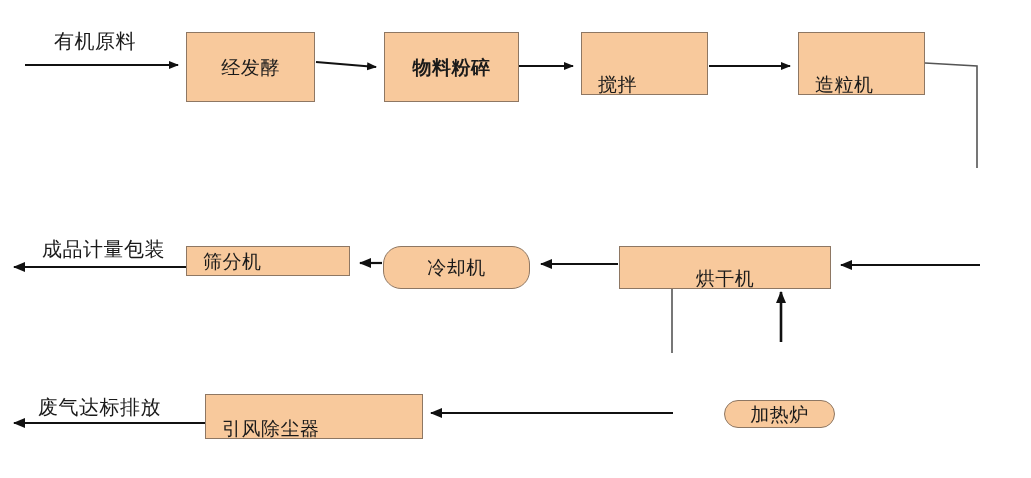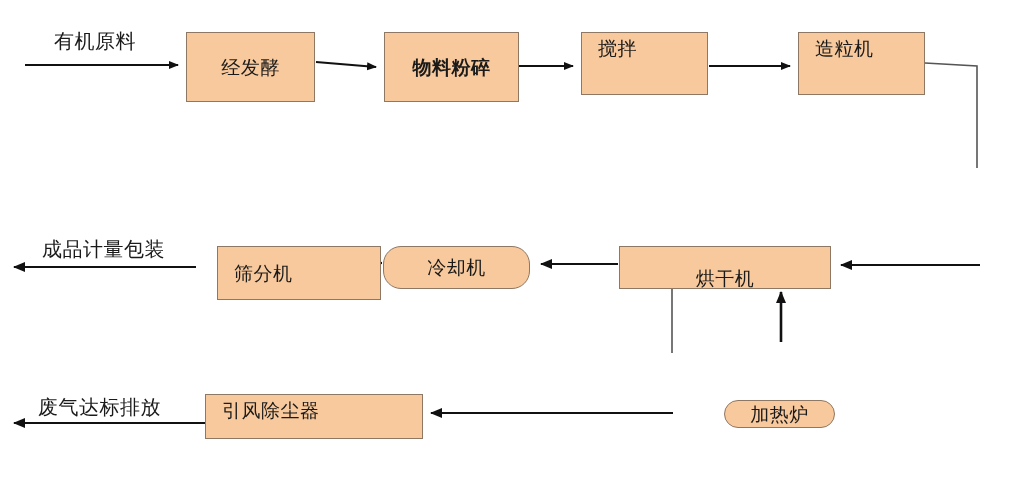--- a/index.html
+++ b/index.html
@@ -39,21 +39,21 @@
   .node-label {
     font-family: "DejaVu Sans", "Liberation Sans", sans-serif;
     font-size: 19px;
     color: #1a1a1a;
     line-height: 1;
     white-space: nowrap;
     letter-spacing: 0.5px;
   }
   
   .node.align-left { justify-content: flex-start; padding-left: 16px; }
-  .node.align-top  { align-items: flex-start; padding-top: 6px; }
+  .node.align-top  { align-items: flex-end; padding-top: 6px; }
 
   .free-label {
     position: absolute;
     font-family: "DejaVu Sans", "Liberation Sans", sans-serif;
     font-size: 20px;
     color: #1a1a1a;
     white-space: nowrap;
     letter-spacing: 0.5px;
     z-index: 3;
   }
@@ -129,21 +129,21 @@
   </div>
 
   <div class="node align-left align-top" style="left:581px; top:32px; width:127px; height:63px;">
     <span class="node-label">搅拌</span>
   </div>
 
   <div class="node align-left align-top" style="left:798px; top:32px; width:127px; height:63px;">
     <span class="node-label">造粒机</span>
   </div>
 
-  <div class="node align-left" style="left:186px; top:246px; width:164px; height:54px;margin-left:31px;">
+  <div class="node align-left" style="left:186px; top:246px; width:164px; height:30px;">
     <span class="node-label">筛分机</span>
   </div>
 
   <div class="node" style="left:383px; top:246px; width:147px; height:43px;border-radius:18px;">
     <span class="node-label">冷却机</span>
   </div>
 
   <div class="node" style="left:619px; top:246px; width:212px; height:43px;align-items:flex-end;">
     <span class="node-label">烘干机</span>
   </div>

